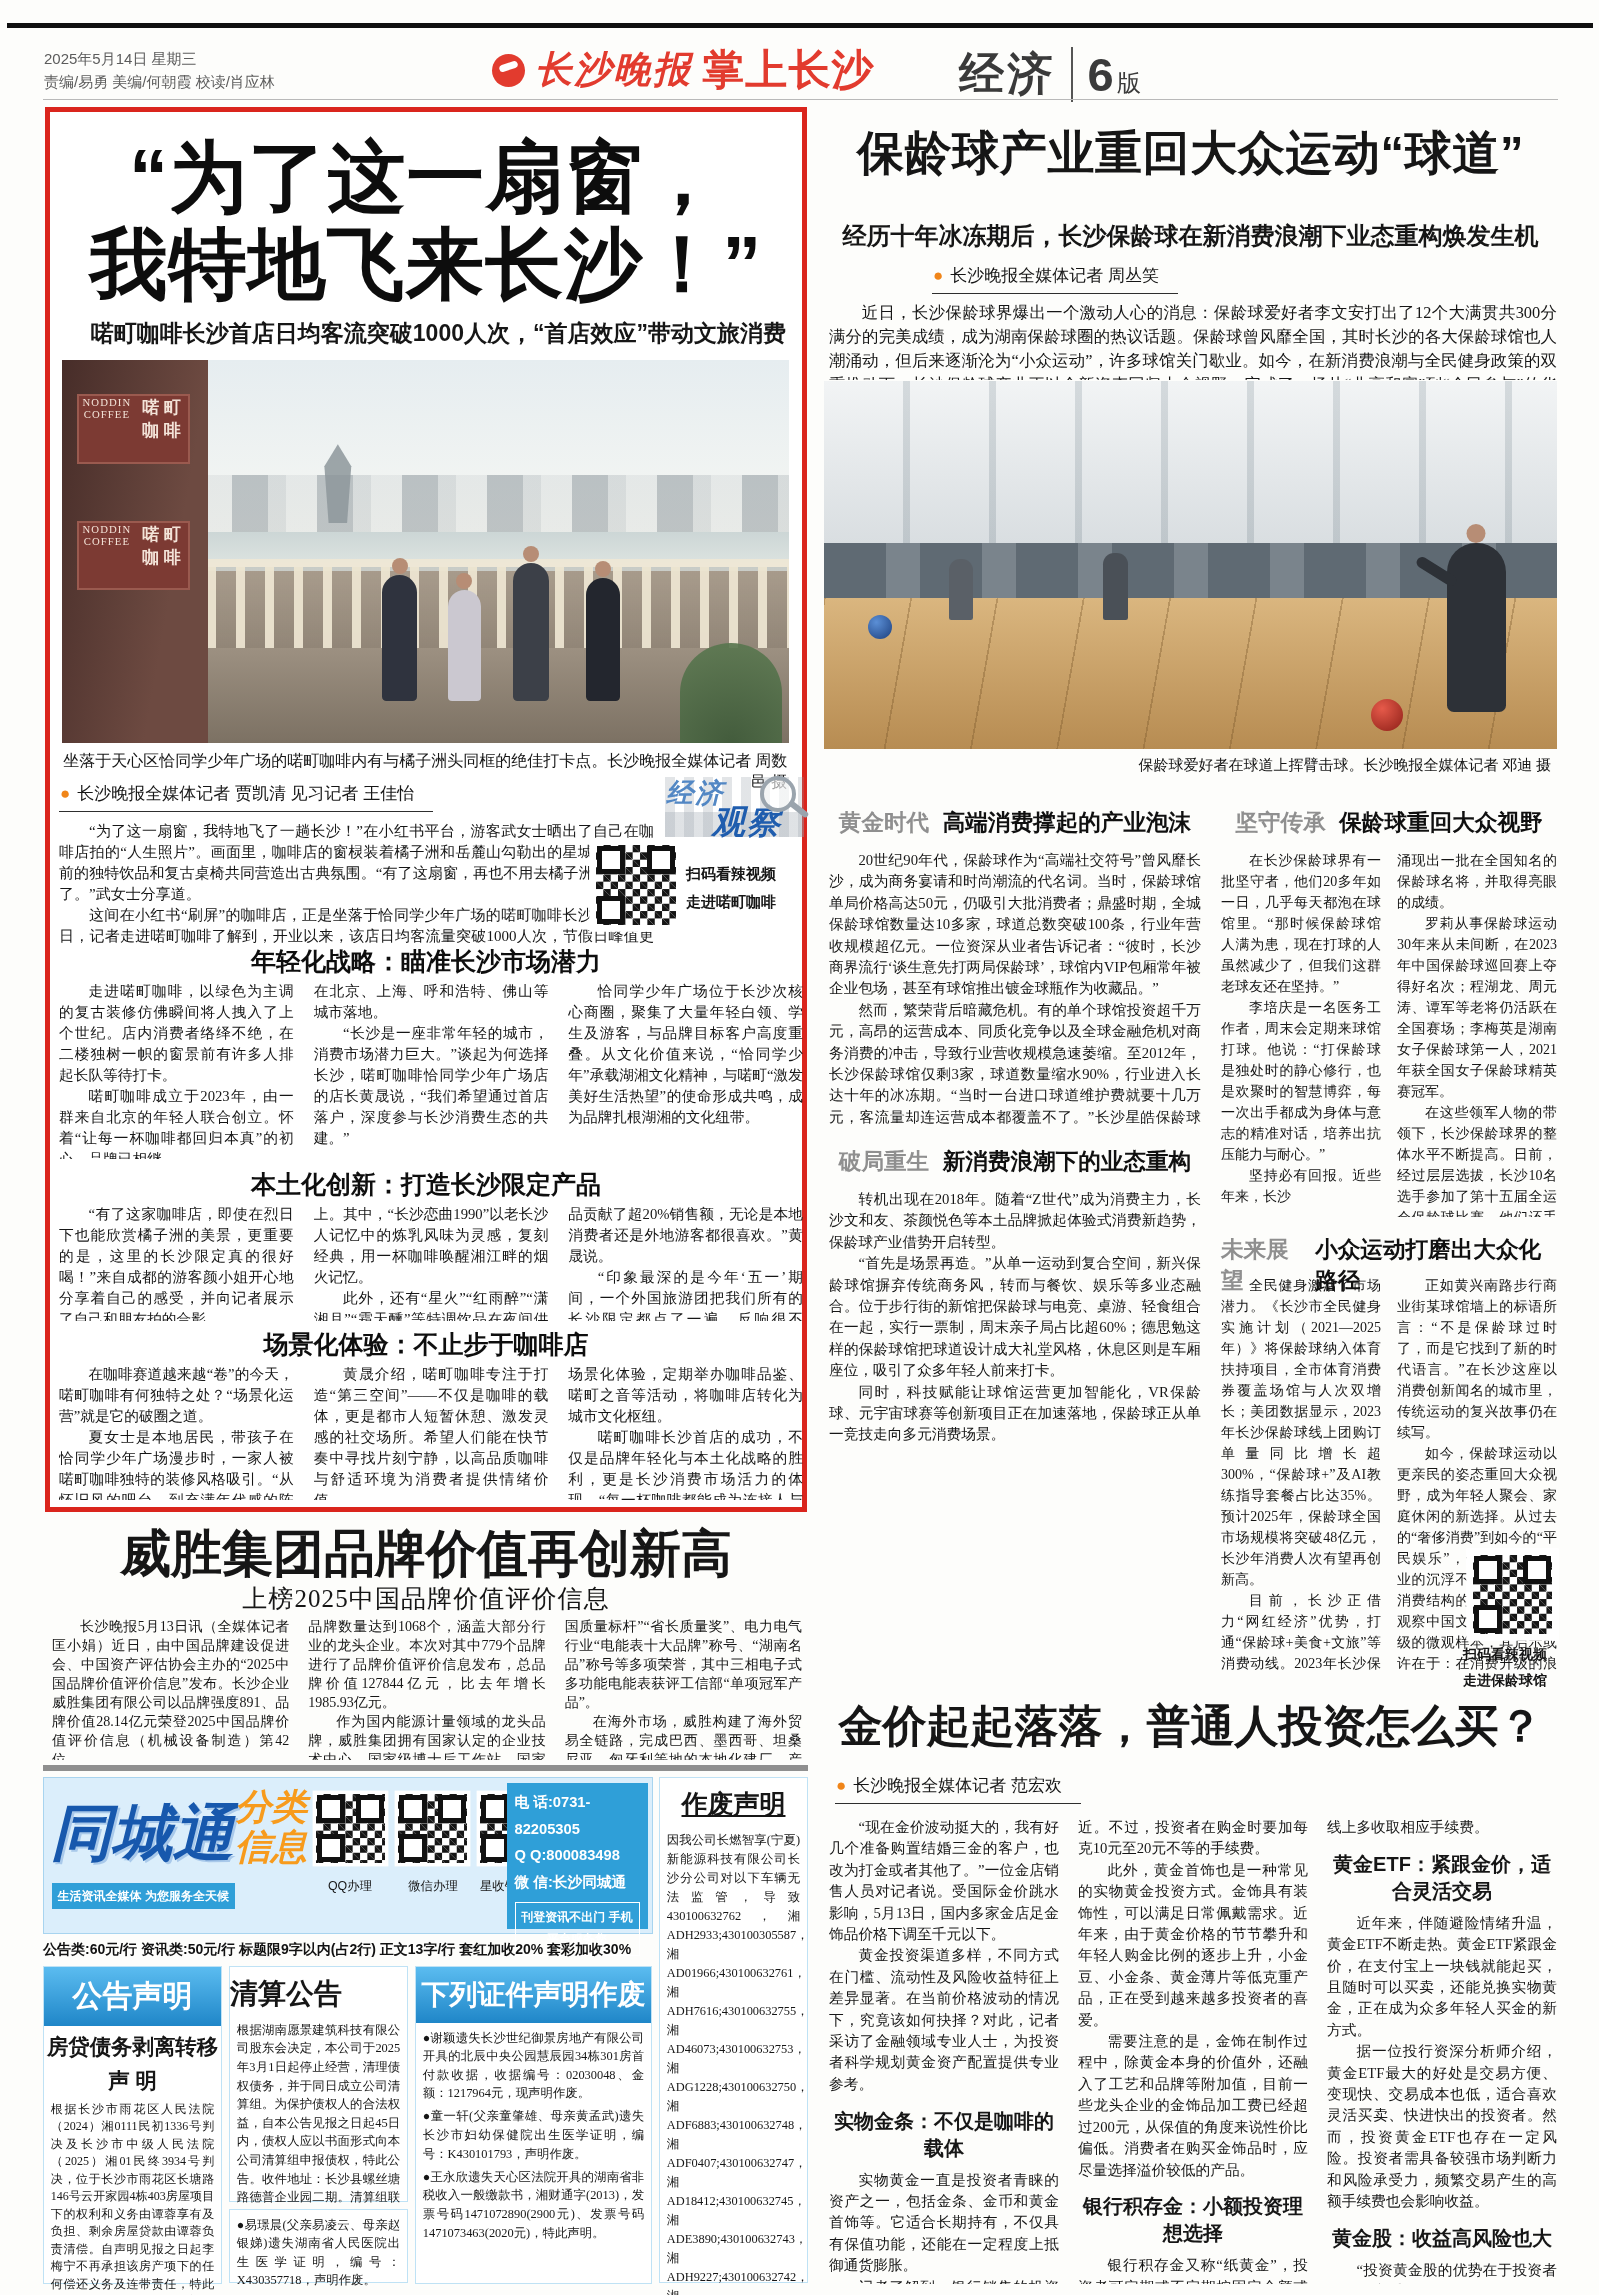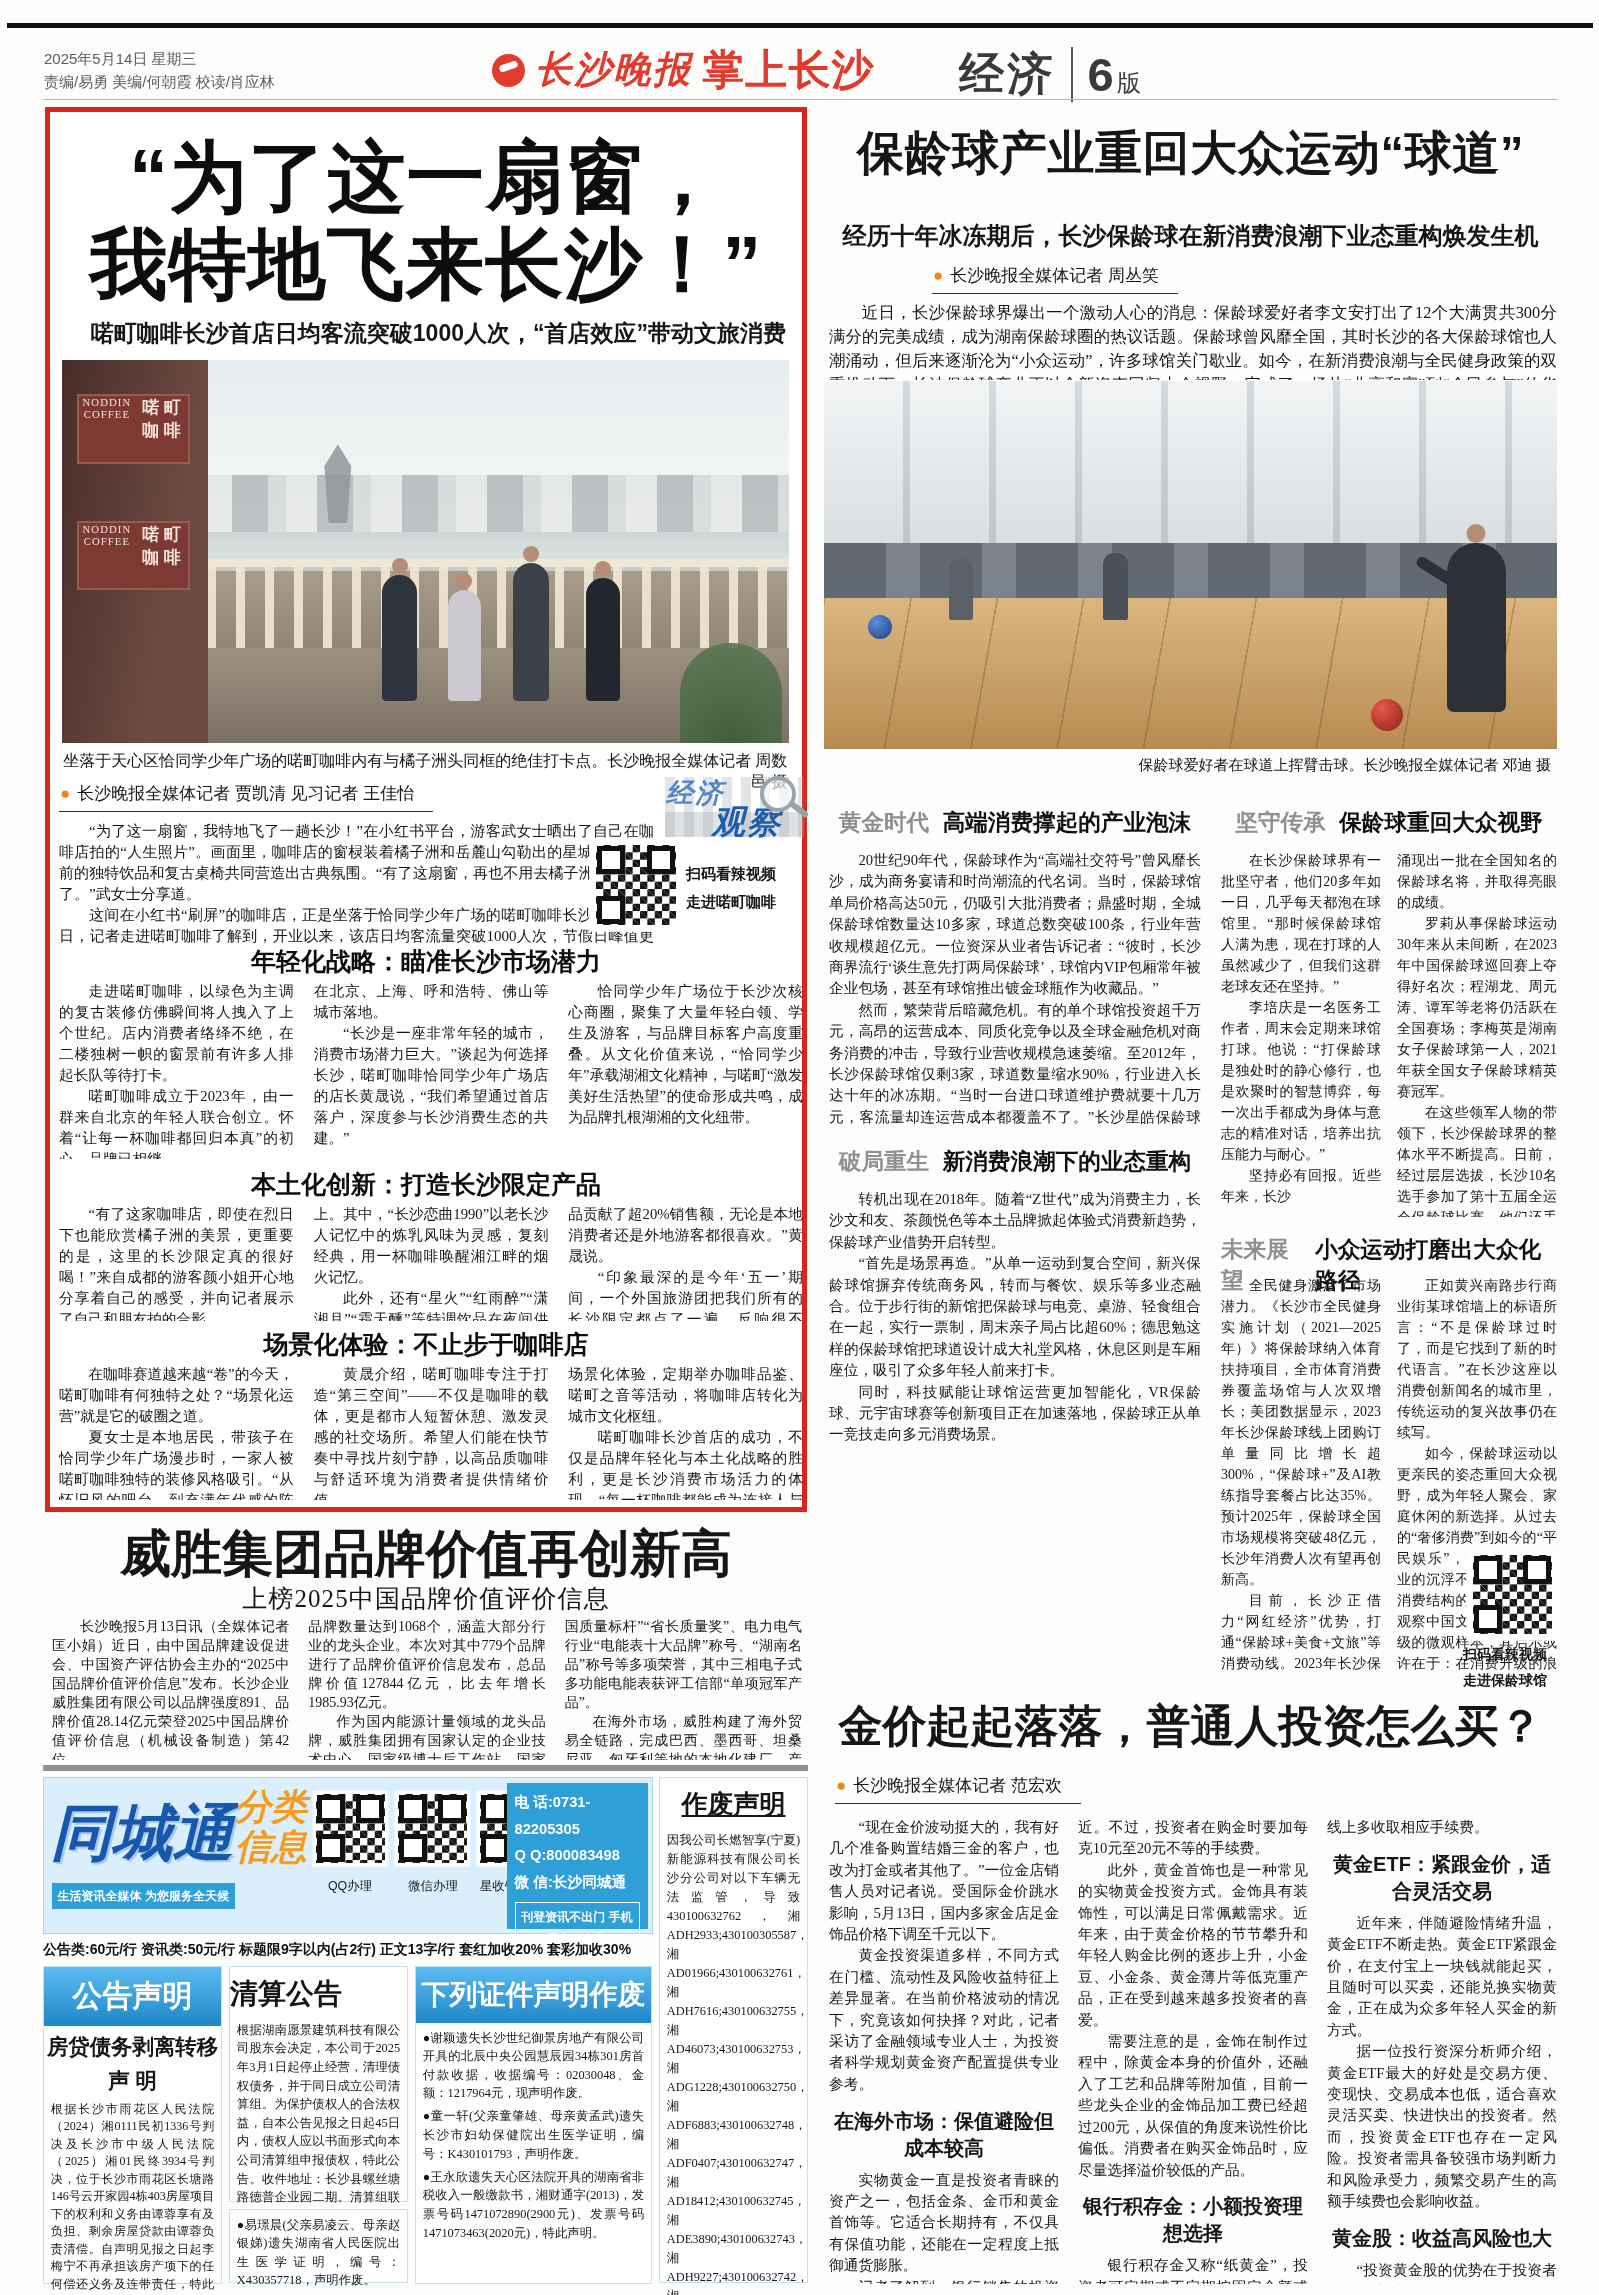--- a/index.html
+++ b/index.html
@@ -381,21 +381,21 @@
   <div id="w-divider" class="abs"></div>
 
   <div id="g-headline" class="abs">金价起起落落，普通人投资怎么买？</div>
   <div id="g-byline" class="abs"><span class="byline"><span class="dot">●</span><span>长沙晚报全媒体记者 范宏欢</span></span></div>
   <div id="g-cols" class="abs">
     <div class="col">
       <div class="bt">
           <p>“现在金价波动挺大的，我有好几个准备购置结婚三金的客户，也改为打金或者其他了。”一位金店销售人员对记者说。受国际金价跳水影响，5月13日，国内多家金店足金饰品价格下调至千元以下。</p>
           <p>黄金投资渠道多样，不同方式在门槛、流动性及风险收益特征上差异显著。在当前价格波动的情况下，究竟该如何抉择？对此，记者采访了金融领域专业人士，为投资者科学规划黄金资产配置提供专业参考。</p>
         </div>
-      <div class="g-h">在海外市场：保值避险但成本较高</div>
+      <div class="g-h">实物金条：不仅是咖啡的载体</div>
       <div class="bt">
           <p>实物黄金一直是投资者青睐的资产之一，包括金条、金币和黄金首饰等。它适合长期持有，不仅具有保值功能，还能在一定程度上抵御通货膨胀。</p>
           <p>记者了解到，银行销售的投资金条是目前实物黄金投资的主要形式之一，变现较为灵活，金条报价通常与实时金价相</p>
         </div>
     </div>
     <div class="col">
       <div class="bt">
           <p class="frag">近。不过，投资者在购金时要加每克10元至20元不等的手续费。</p>
           <p>此外，黄金首饰也是一种常见的实物黄金投资方式。金饰具有装饰性，可以满足日常佩戴需求。近年来，由于黄金价格的节节攀升和年轻人购金比例的逐步上升，小金豆、小金条、黄金薄片等低克重产品，正在受到越来越多投资者的喜爱。</p>
           <p>需要注意的是，金饰在制作过程中，除黄金本身的价值外，还融入了工艺和品牌等附加值，目前一些龙头企业的金饰品加工费已经超过200元，从保值的角度来说性价比偏低。消费者在购买金饰品时，应尽量选择溢价较低的产品。</p>

